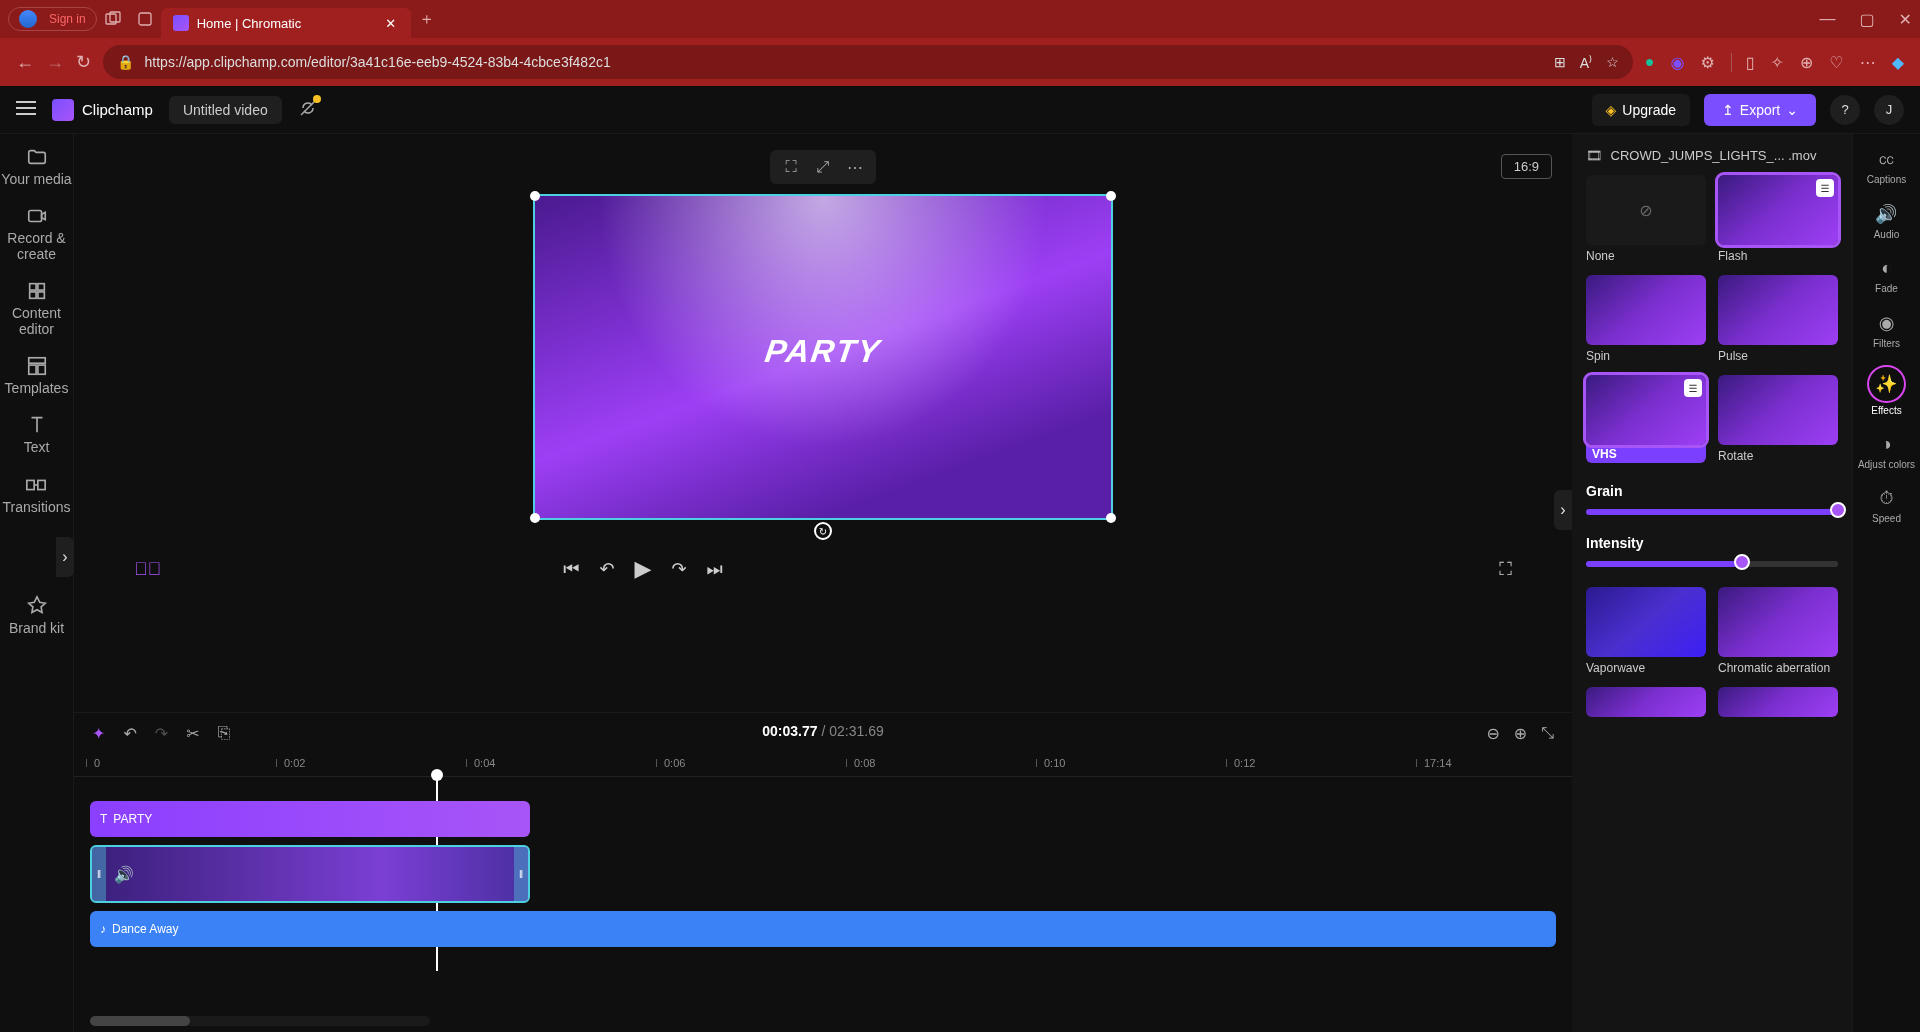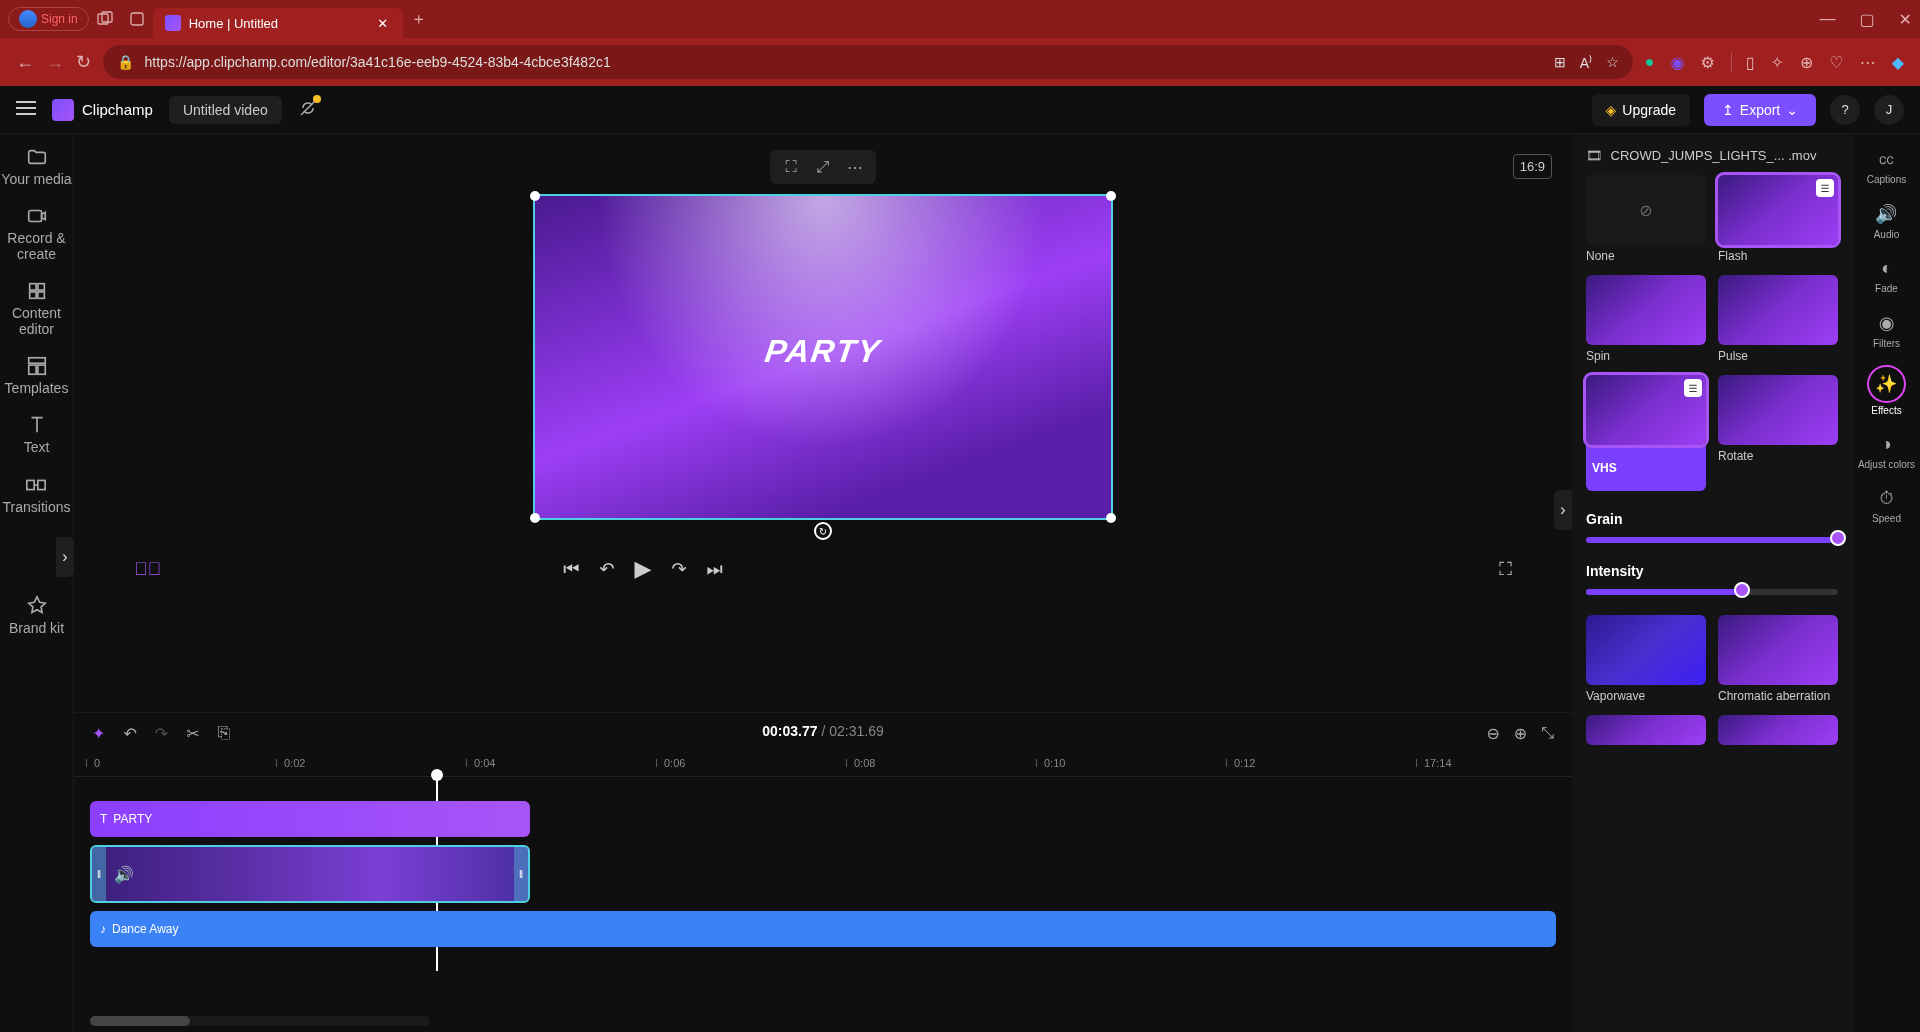--- a/index.html
+++ b/index.html
@@ -1,20 +1,20 @@
 <!DOCTYPE html>
 <html><head>
 <meta charset="utf-8">
 <style>
 * { margin: 0; padding: 0; box-sizing: border-box; font-family: -apple-system, BlinkMacSystemFont, 'Segoe UI', sans-serif; }
 body { background: #0a0a0a; color: #e0e0e0; overflow: hidden; width: 1920px; height: 1032px; }
 
 
 .browser-chrome { background: #8b1a1a; height: 38px; display: flex; align-items: center; padding: 0 8px; }
-.profile { display: flex; align-items: center; gap: 4px; padding: 2px 10px; border: 1px solid #aa4444; border-radius: 14px; font-size: 12px; color: #ff6666; }
+.profile { display: flex; align-items: center; gap: 12px; padding: 2px 10px; border: 1px solid #aa4444; border-radius: 14px; font-size: 12px; color: #ff6666; }
 .profile-avatar { width: 18px; height: 18px; border-radius: 50%; background: linear-gradient(#4488ff, #2266cc); }
 .chrome-icon { width: 32px; height: 32px; display: flex; align-items: center; justify-content: center; color: #e0b0b0; cursor: pointer; }
 .tab { background: #a02020; height: 30px; margin-top: 8px; border-radius: 6px 6px 0 0; display: flex; align-items: center; padding: 0 12px; gap: 8px; font-size: 13px; color: #fff; min-width: 250px; }
 .tab-favicon { width: 16px; height: 16px; background: linear-gradient(135deg, #7b4fff, #a855f7); border-radius: 3px; }
 .tab-close { margin-left: auto; width: 16px; height: 16px; display: flex; align-items: center; justify-content: center; }
 .win-controls { margin-left: auto; display: flex; gap: 24px; color: #e0b0b0; }
 
 .address-bar { background: #a02020; height: 48px; display: flex; align-items: center; padding: 0 16px; gap: 12px; }
 .nav-btn { color: #e0b0b0; cursor: pointer; font-size: 18px; }
 .url-box { flex: 1; background: #7a1818; border-radius: 18px; height: 34px; display: flex; align-items: center; padding: 0 14px; gap: 10px; color: #ddd; font-size: 14px; }
@@ -41,21 +41,21 @@
 .ls-item { display: flex; flex-direction: column; align-items: center; gap: 4px; cursor: pointer; color: #aaa; text-align: center; }
 .ls-item svg { width: 22px; height: 22px; }
 .ls-label { font-size: 14px; line-height: 1.1; }
 .ls-expand { margin-top: 4px; width: 18px; height: 40px; background: #1f1f1f; border-radius: 0 6px 6px 0; display: flex; align-items: center; justify-content: center; align-self: flex-end; margin-right: -1px; }
 
 
 .center { flex: 1; display: flex; flex-direction: column; background: #0f0f0f; }
 .preview-area { flex: 1; display: flex; flex-direction: column; align-items: center; position: relative; padding-top: 20px; }
 .preview-toolbar { position: absolute; top: 16px; left: 50%; transform: translateX(-50%); display: flex; gap: 2px; background: #1f1f1f; border-radius: 6px; padding: 6px; }
 .preview-toolbar span { width: 30px; height: 22px; display: flex; align-items: center; justify-content: center; color: #aaa; cursor: pointer; }
-.aspect-badge { position: absolute; top: 20px; right: 20px; border: 1px solid #555; padding: 4px 6px; font-size: 13px; color: #ccc; border-radius: 4px; }
+.aspect-badge { position: absolute; top: 20px; right: 20px; border: 1px solid #555; padding: 4px 12px; font-size: 13px; color: #ccc; border-radius: 4px; }
 .canvas { width: 580px; height: 326px; margin-top: 40px; background: linear-gradient(160deg, #4a1a8f 0%, #7b2fcf 30%, #9d3ff5 50%, #5a1fa8 80%); position: relative; border: 2px solid #4dd0e1; }
 .canvas::before { content: ''; position: absolute; inset: 0; background: radial-gradient(ellipse at 50% 0%, rgba(255,255,255,0.6), transparent 55%); }
 .canvas-text { position: absolute; top: 48%; left: 50%; transform: translate(-50%, -50%) skewX(-8deg); font-size: 32px; font-weight: 900; font-style: italic; color: #fff; letter-spacing: 2px; }
 .handle { position: absolute; width: 10px; height: 10px; background: #fff; border-radius: 50%; }
 .handle.tl { top: -5px; left: -5px; } .handle.tr { top: -5px; right: -5px; }
 .handle.bl { bottom: -5px; left: -5px; } .handle.br { bottom: -5px; right: -5px; }
 .rotate-handle { position: absolute; bottom: -22px; left: 50%; transform: translateX(-50%); width: 18px; height: 18px; border: 2px solid #fff; border-radius: 50%; display: flex; align-items: center; justify-content: center; font-size: 10px; color: #fff; }
 .playback { margin-top: 36px; display: flex; align-items: center; gap: 28px; width: 100%; padding: 0 60px; }
 .pb-center { display: flex; gap: 20px; align-items: center; margin: 0 auto; }
 .pb-btn { color: #ccc; cursor: pointer; font-size: 18px; }
@@ -92,21 +92,21 @@
 .right-panel { width: 280px; background: #141414; padding: 14px; overflow-y: auto; }
 .rp-header { display: flex; align-items: center; gap: 8px; font-size: 13px; color: #ccc; margin-bottom: 12px; }
 .effect-grid { display: grid; grid-template-columns: 1fr 1fr; gap: 12px; }
 .effect-item { display: flex; flex-direction: column; gap: 4px; cursor: pointer; }
 .effect-thumb { height: 70px; background: linear-gradient(140deg, #3a1a7f, #7b2fcf, #9d3ff5); border-radius: 6px; position: relative; }
 .effect-thumb.none { background: #1a1a1a; display: flex; align-items: center; justify-content: center; color: #666; }
 .effect-item.selected .effect-thumb { outline: 3px solid #a855f7; }
 .effect-item.selected-alt .effect-thumb { outline: 3px solid #a855f7; }
 .effect-adjust { position: absolute; top: 4px; right: 4px; width: 18px; height: 18px; background: #fff; border-radius: 4px; display: flex; align-items: center; justify-content: center; font-size: 10px; color: #333; }
 .effect-label { font-size: 12px; color: #ccc; }
-.effect-item.selected .effect-label { color: #fff; font-weight: 600; background: #7b3fff; padding: 16px 6px; border-radius: 0 0 6px 6px; margin-top: -4px; }
+.effect-item.selected .effect-label { color: #fff; font-weight: 600; background: #7b3fff; padding: 2px 6px; border-radius: 0 0 6px 6px; margin-top: -4px; }
 .slider-section { margin: 20px 0; }
 .slider-label { font-size: 14px; color: #fff; font-weight: 600; margin-bottom: 10px; }
 .slider { height: 6px; background: #7b3fff; border-radius: 3px; position: relative; }
 .slider-thumb { position: absolute; width: 16px; height: 16px; background: #a855f7; border: 2px solid #fff; border-radius: 50%; top: -7px; }
 
 .right-rail { width: 68px; background: #0f0f0f; border-left: 1px solid #1a1a1a; display: flex; flex-direction: column; align-items: center; padding: 12px 0; gap: 18px; }
 .rr-item { display: flex; flex-direction: column; align-items: center; gap: 4px; cursor: pointer; color: #aaa; text-align: center; }
 .rr-item.active { color: #fff; }
 .rr-item.active .rr-icon { outline: 2px solid #d946ef; border-radius: 50%; padding: 6px; }
 .rr-icon { font-size: 18px; }
@@ -127,21 +127,21 @@
         <rect x="5" y="1" width="10" height="10" rx="1"></rect>
       </svg>
   </span>
   <span class="chrome-icon">
     <svg width="14" height="14" viewBox="0 0 14 14" fill="none" stroke="currentColor" stroke-width="1.3">
         <rect x="1" y="1" width="12" height="12" rx="2"></rect>
       </svg>
   </span>
   <div class="tab">
     <span class="tab-favicon"></span>
-    <span>Home | Untitled</span>
+    <span>Home | Chromatic</span>
     <span class="tab-close">✕</span>
   </div>
   <span class="chrome-icon">＋</span>
   <div class="win-controls">
     <span>—</span>
     <span>▢</span>
     <span>✕</span>
   </div>
 </div>
 

